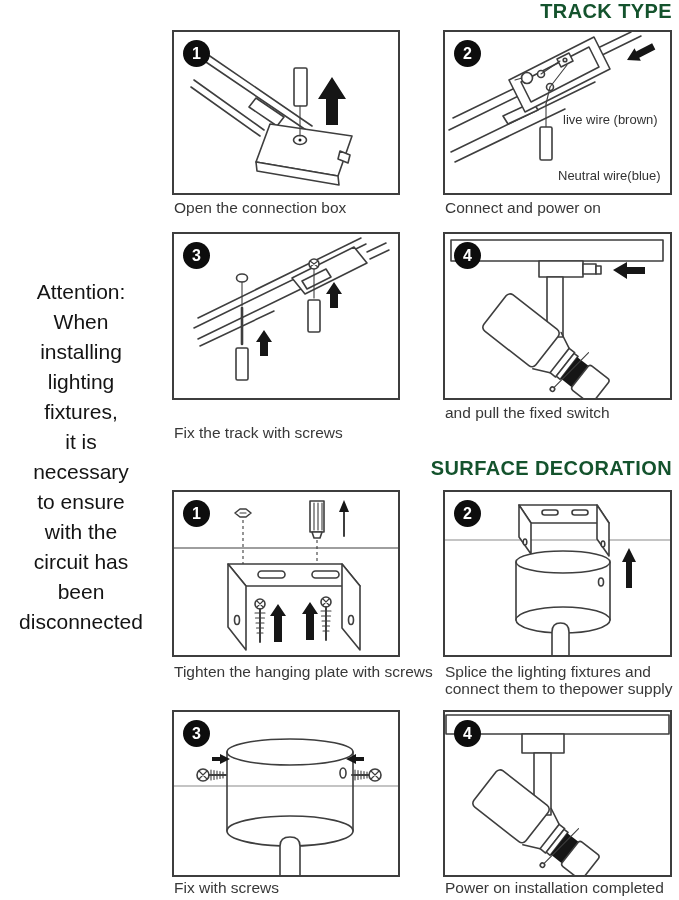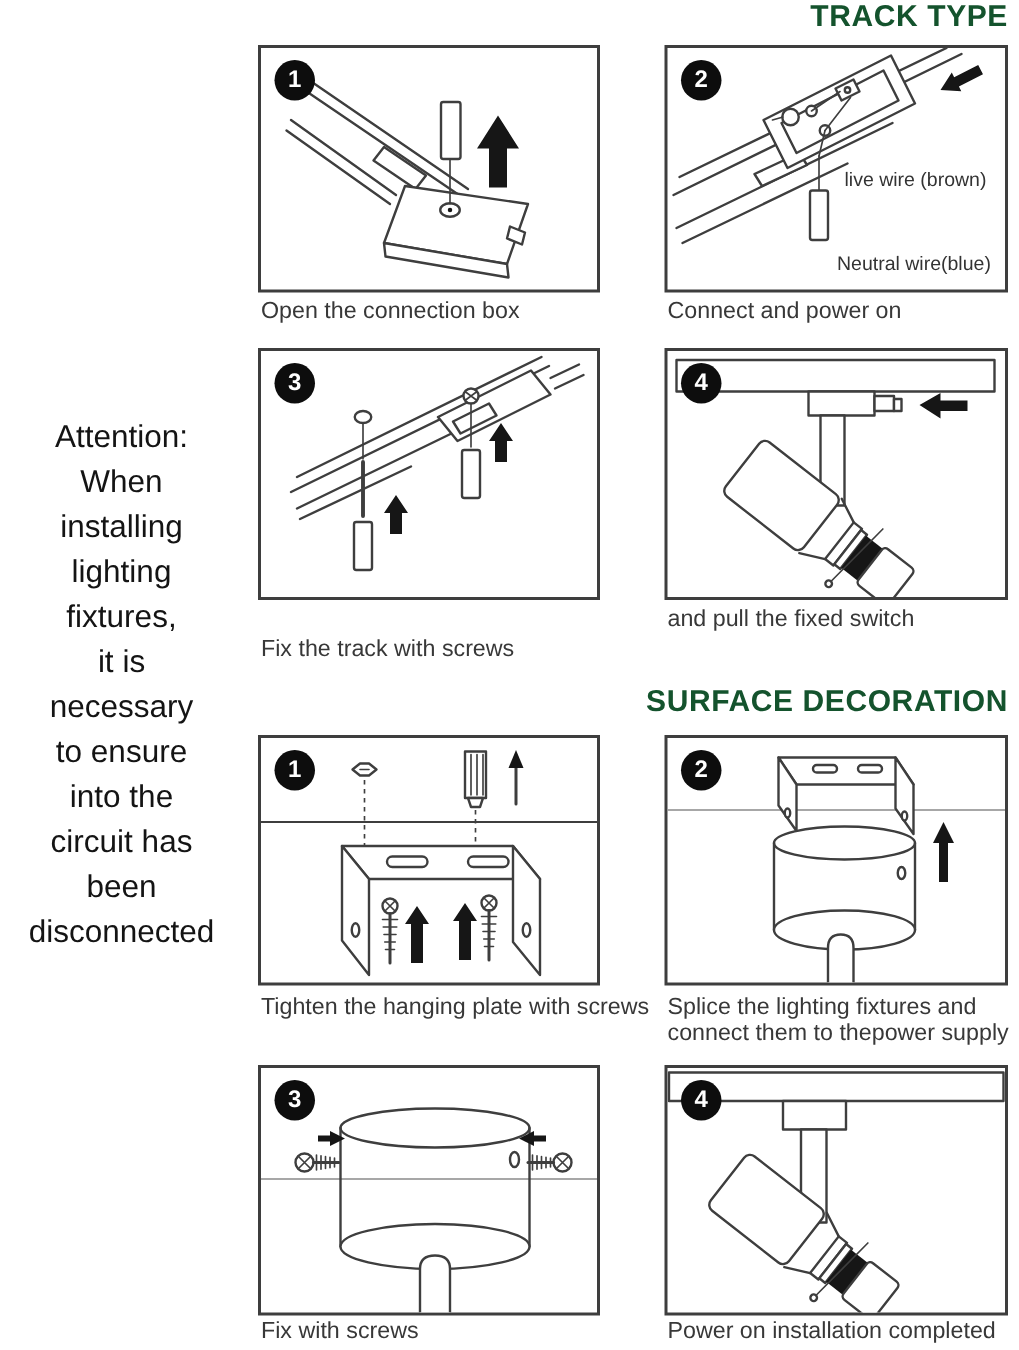--- a/index.html
+++ b/index.html
@@ -46,21 +46,21 @@
 
 <div class="attention">
   <div>Attention:</div>
   <div>When</div>
   <div>installing</div>
   <div>lighting</div>
   <div>fixtures,</div>
   <div>it is</div>
   <div>necessary</div>
   <div>to ensure</div>
-  <div>into the</div>
+  <div>with the</div>
   <div>circuit has</div>
   <div>been</div>
   <div>disconnected</div>
 </div>
 
 <div class="sec-title" id="title-track">TRACK TYPE</div>
 <div class="sec-title" id="title-surface">SURFACE DECORATION</div>
 
 <div class="panel p-c1" style="top:30px;height:165px;">
   <div class="badge">1</div>

